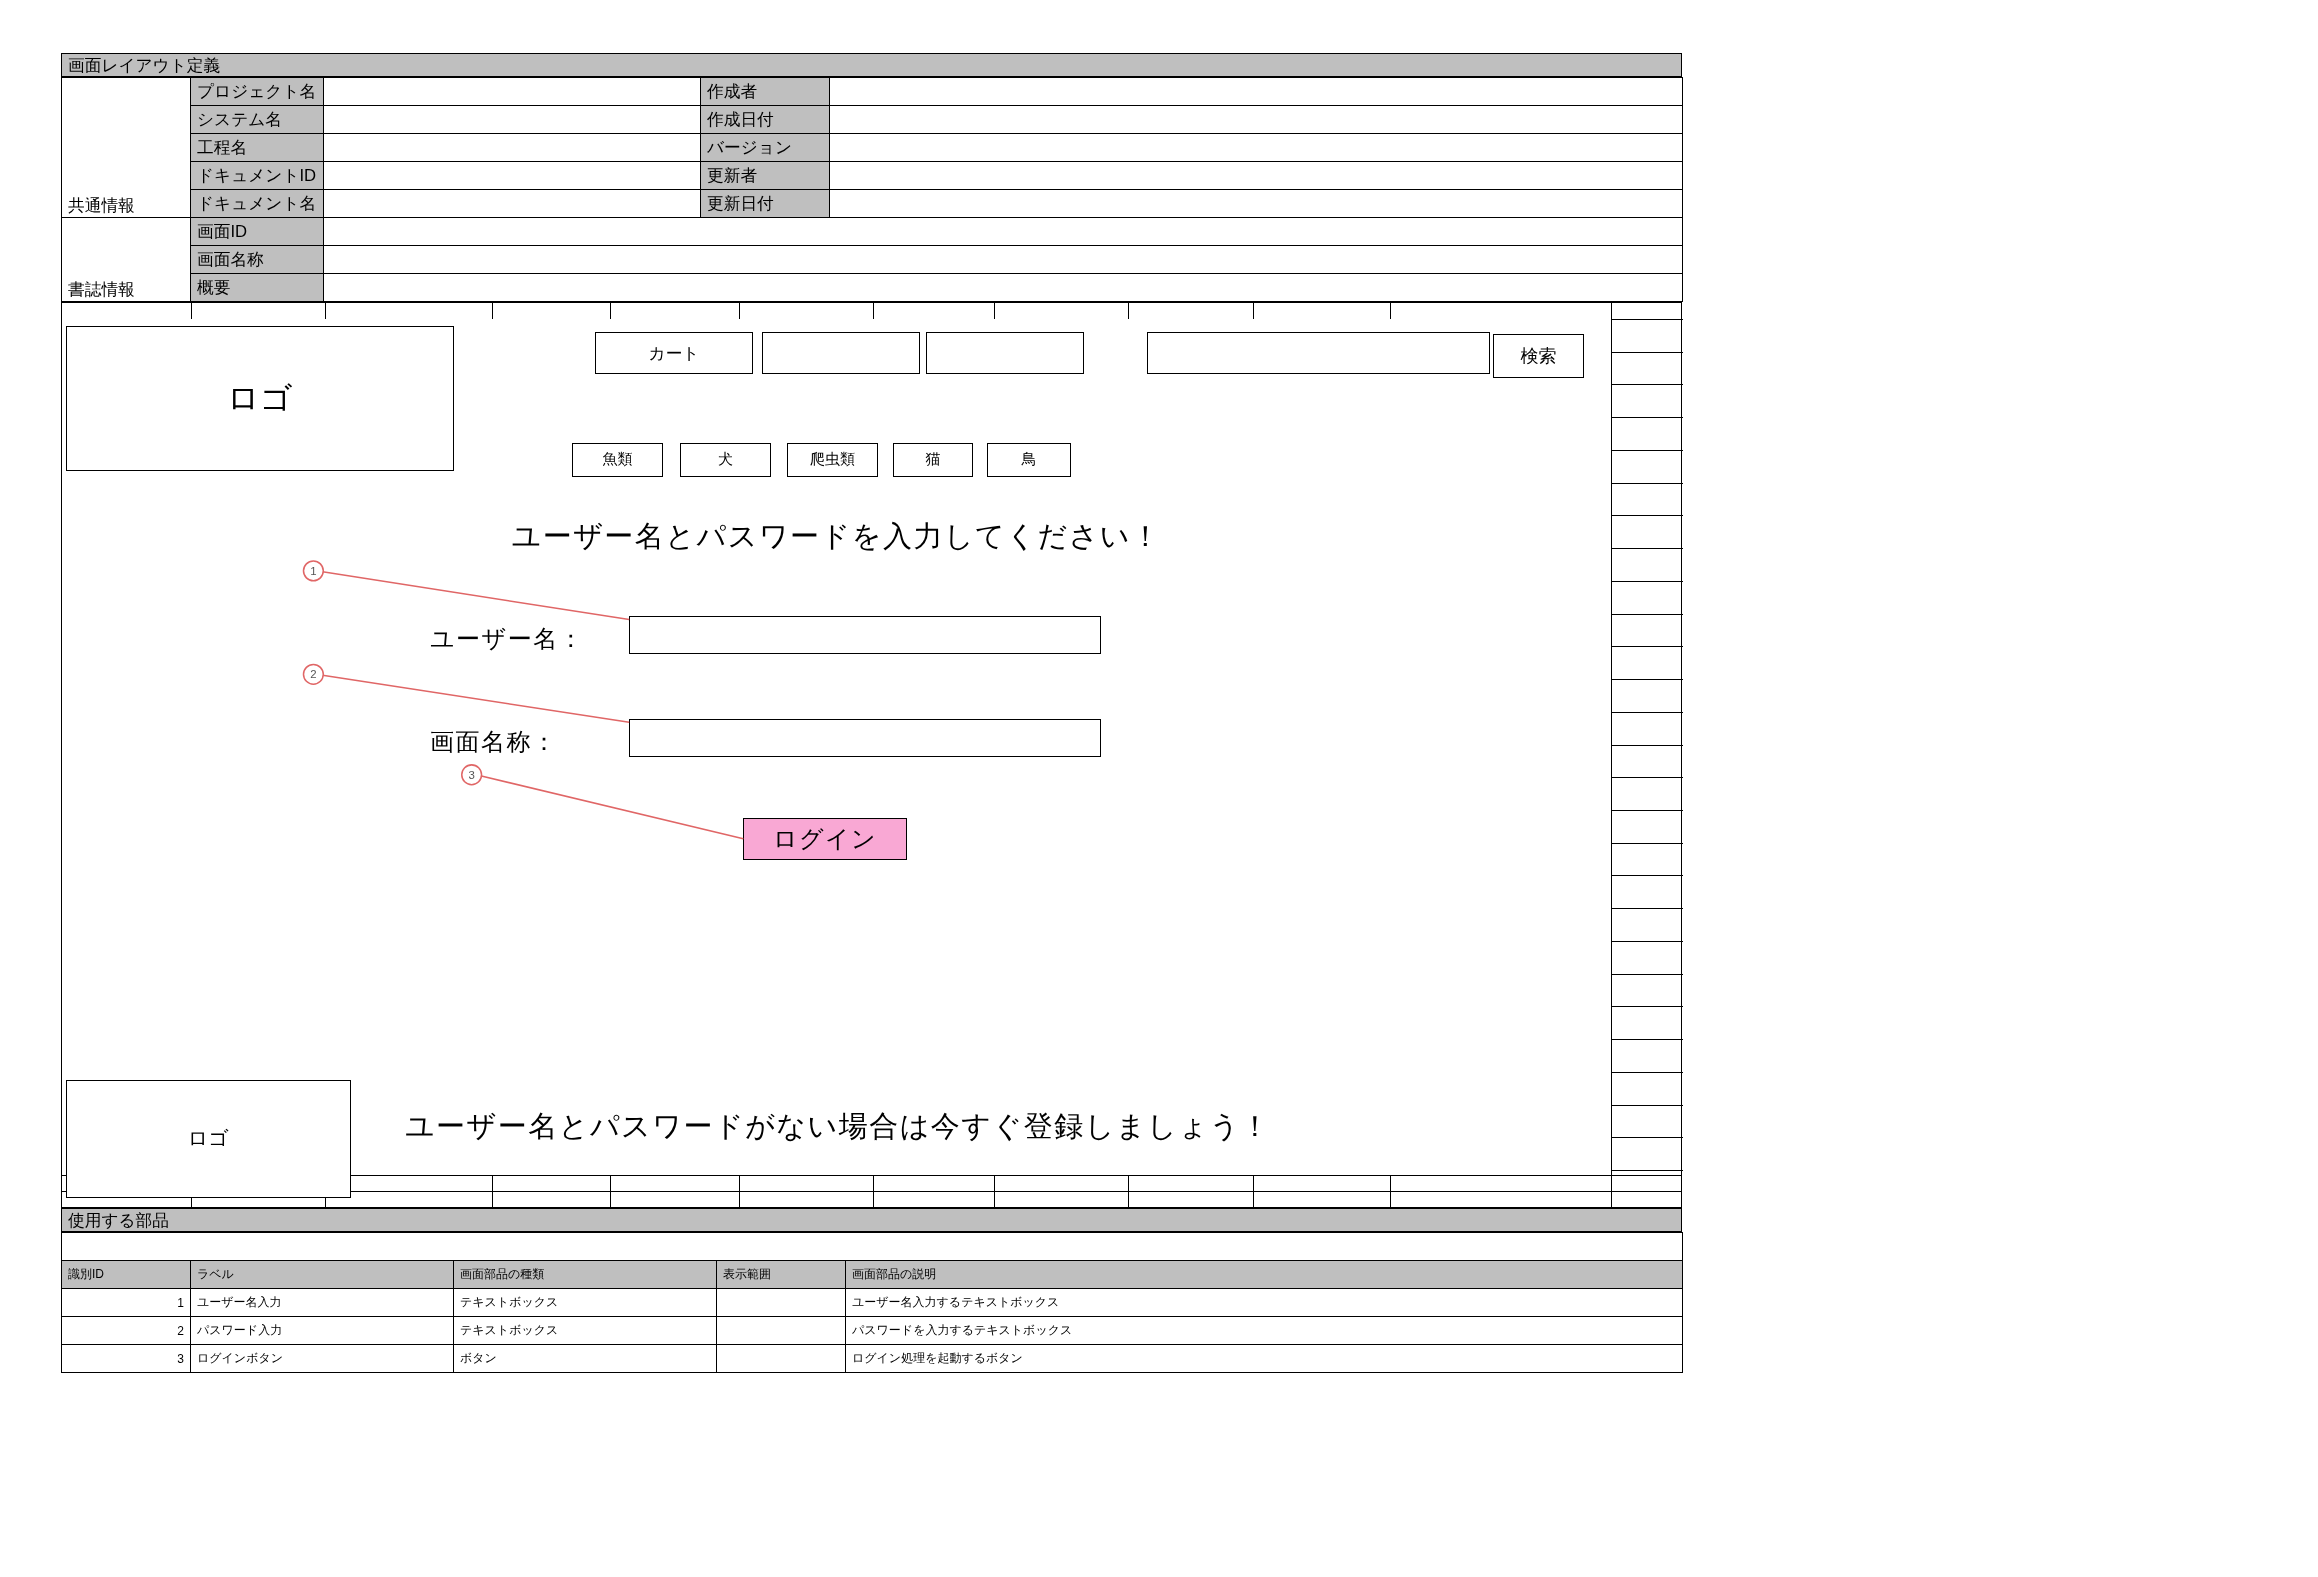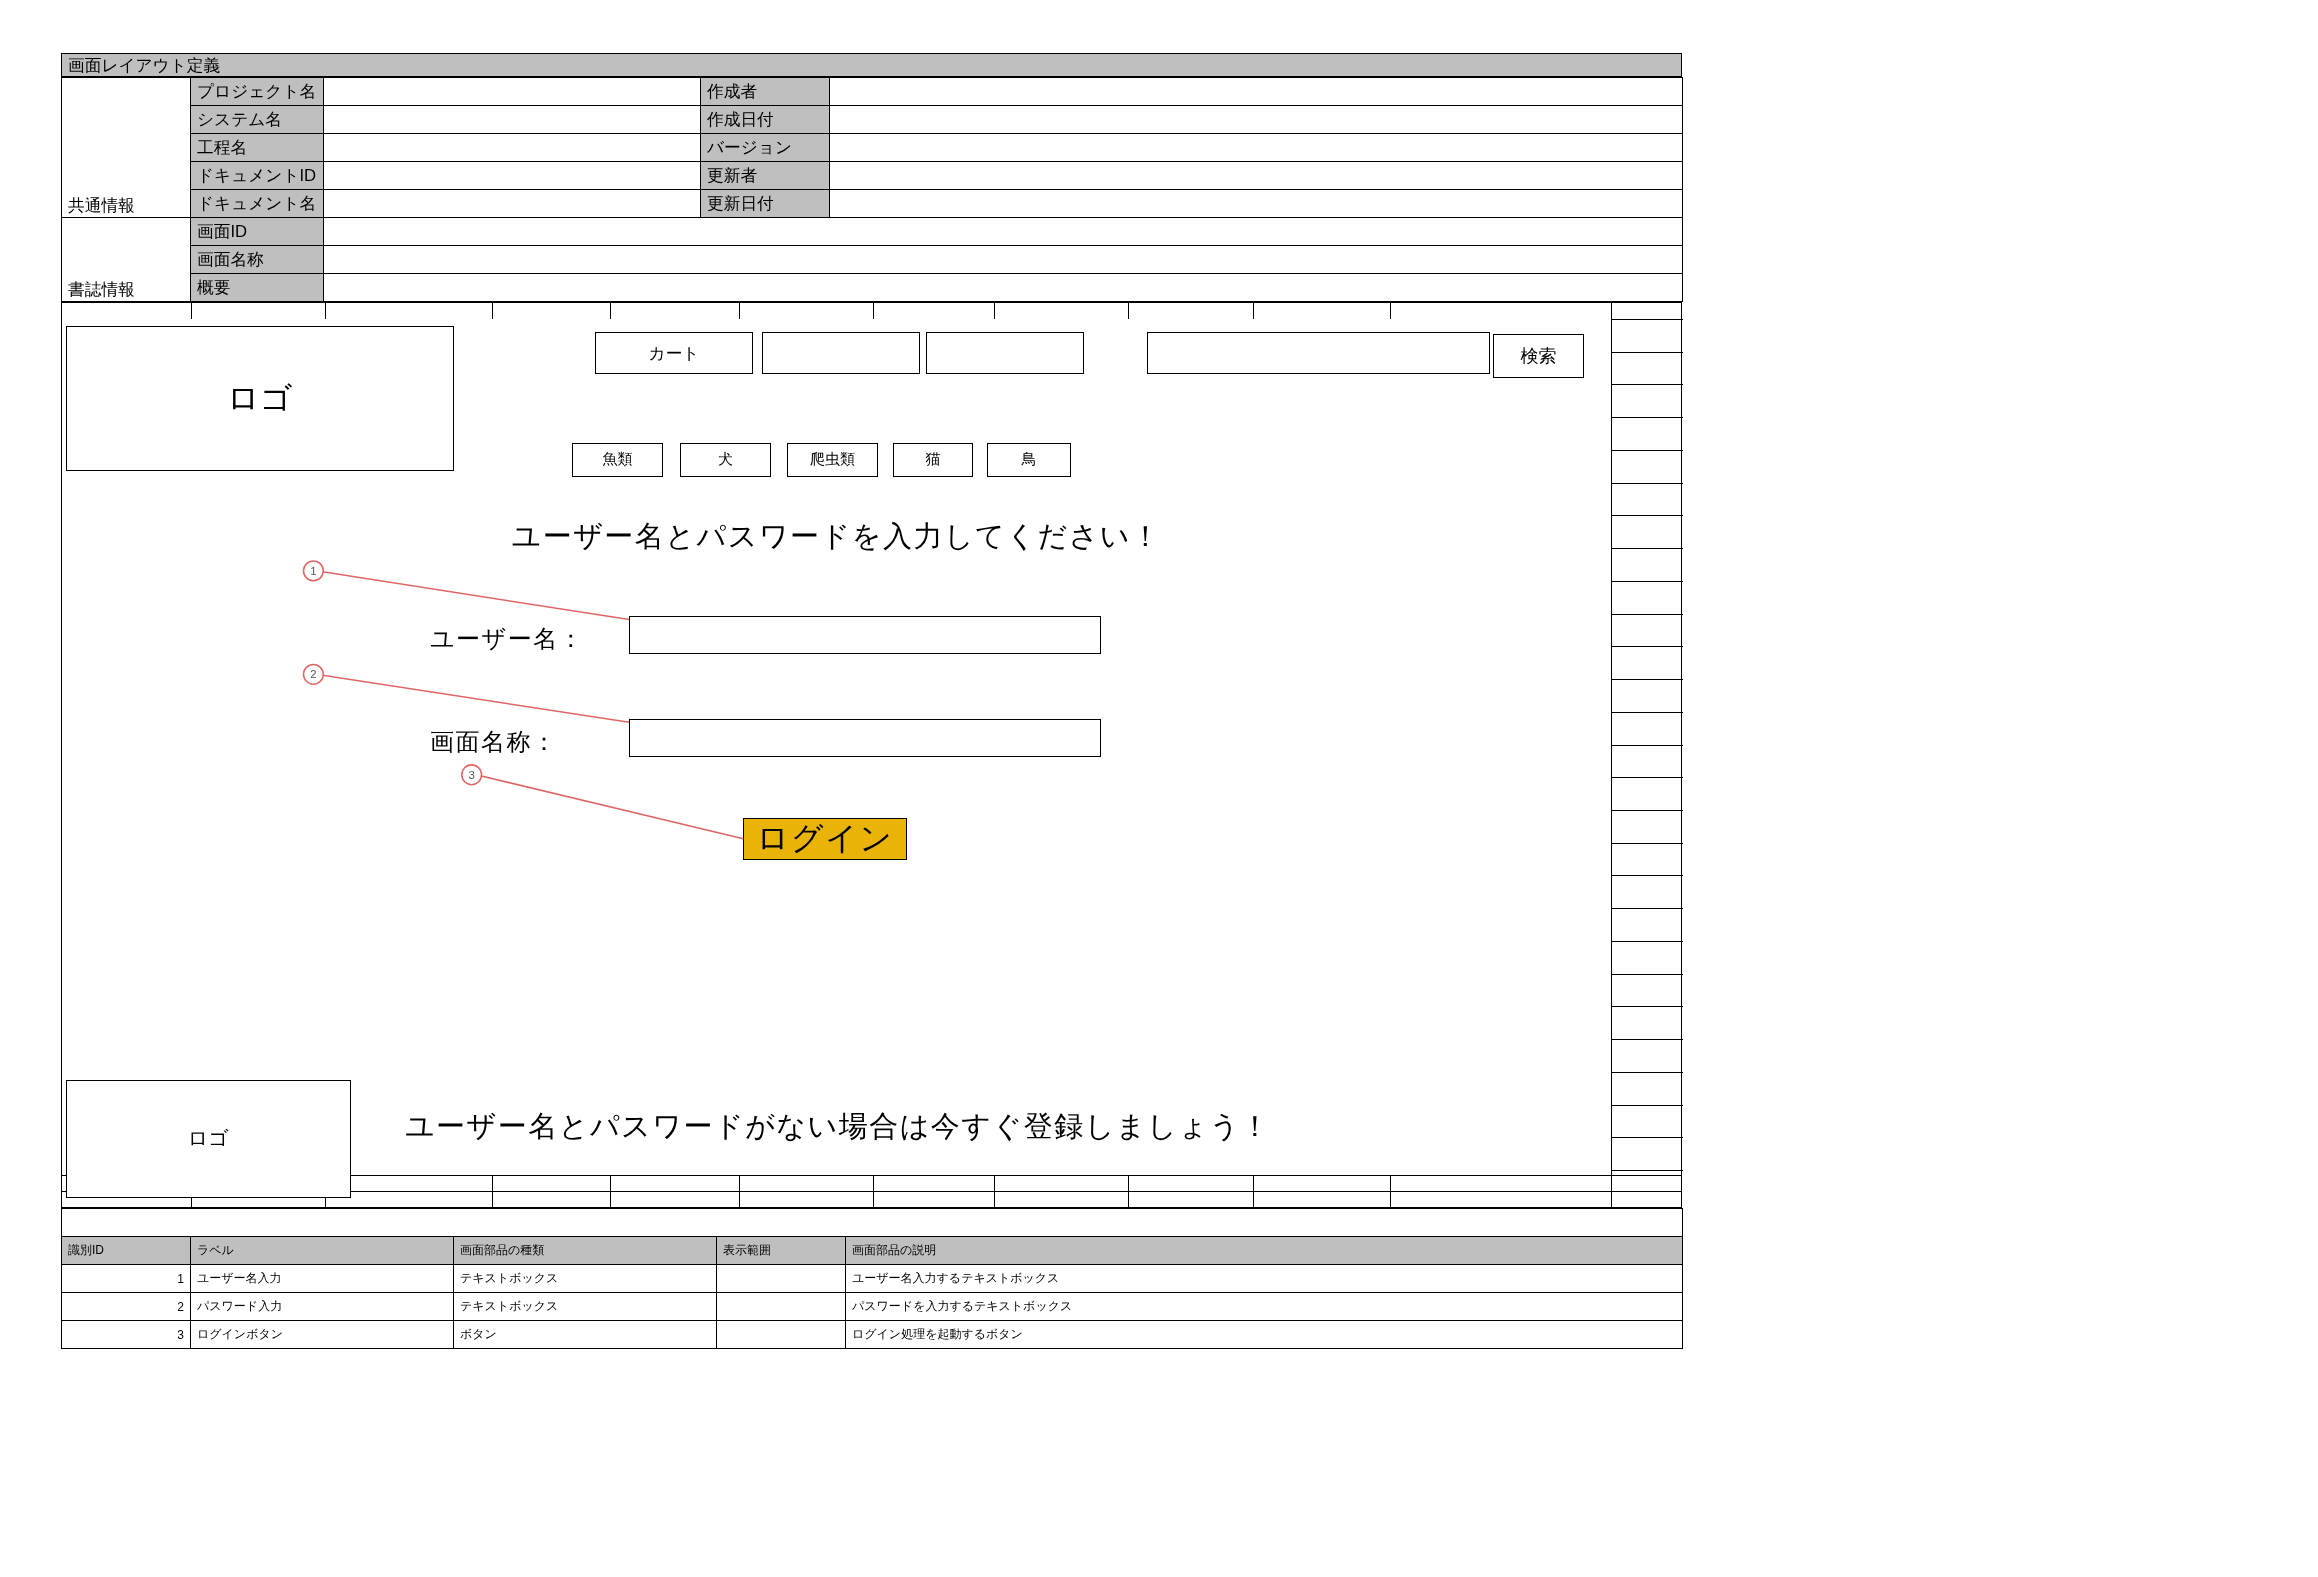--- a/index.html
+++ b/index.html
@@ -162,24 +162,24 @@
     border: 0.8px solid #000;
     background: #fff;
     box-sizing: border-box;
   }
   .in-user { left: 567px; top: 297px; width: 472px; height: 38px; }
   .in-pass { left: 567px; top: 400px; width: 472px; height: 38px; }
   .login-btn {
     position: absolute;
     left: 681px; top: 499px; width: 164px; height: 42px;
     border: 0.8px solid #000;
-    background: #eab308;
+    background: #f9a8d4;
     box-sizing: border-box;
     display: flex; align-items: center; justify-content: center;
-    font-size: 32px; color: #000; letter-spacing: 1.5px;
+    font-size: 24px; color: #000; letter-spacing: 1.5px;
   }
   
   .callout-svg {
     position: absolute;
     left: 0; top: 0;
     width: 1549px;
     height: 856px;
     z-index: 5;
     pointer-events: none;
   }
@@ -360,20 +360,21 @@
         <text x="330" y="472" font-size="15" text-anchor="middle" fill="#555" font-family="Liberation Sans, sans-serif">2</text>
 
         <line x1="548" y1="600" x2="895" y2="683" stroke="#e06666" stroke-width="2"></line>
         <circle cx="538" cy="599" r="13" fill="#ffffff" stroke="#e06666" stroke-width="2"></circle>
         <text x="538" y="604" font-size="15" text-anchor="middle" fill="#555" font-family="Liberation Sans, sans-serif">3</text>
       </svg>
 
     </div>
   </div>
 
+  <div class="band">使用する部品</div>
 
   <table class="parts">
     <colgroup>
       <col style="width:129px">
       <col style="width:263px">
       <col style="width:263px">
       <col style="width:129px">
       <col style="width:837px">
     </colgroup>
     <tbody>

